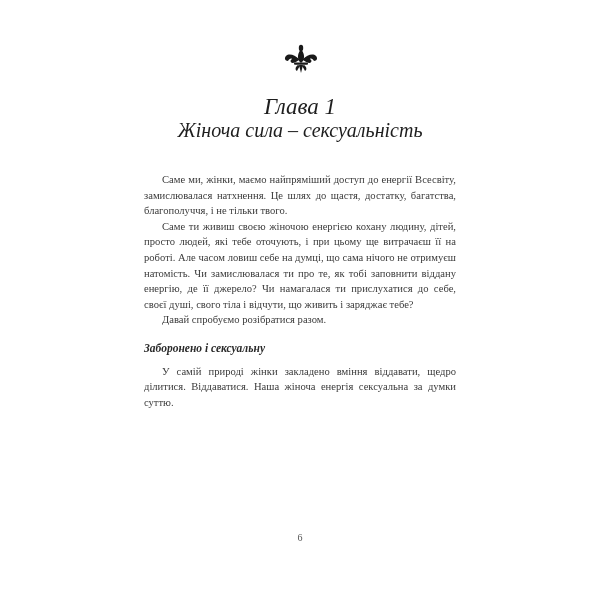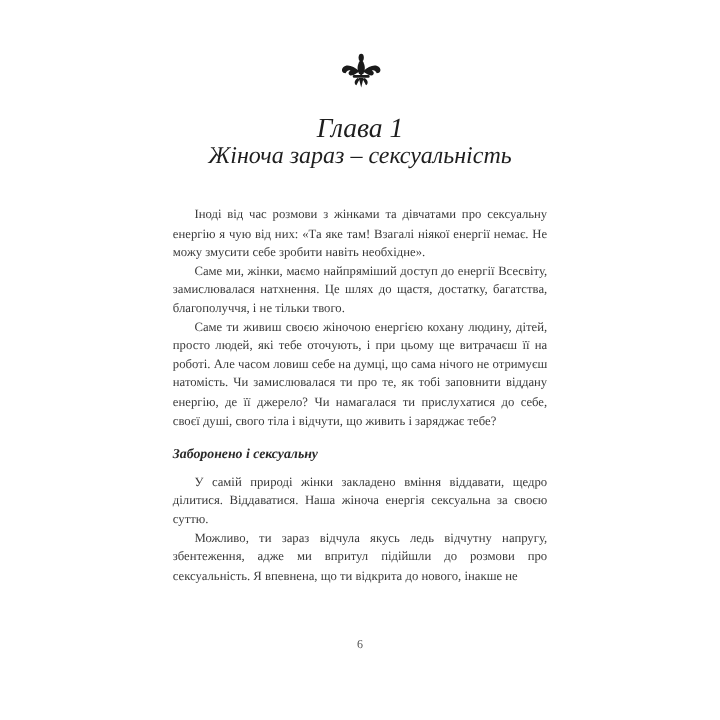--- a/index.html
+++ b/index.html
@@ -25,24 +25,23 @@
       <path d="M20 16 C24 12 30 10 33 13 C35 15 34 18 31 18 C30 16 28 15 27 16 C29 17 29 19 27 20 C24 20 22 18 20 17 Z"></path>
       <rect x="11" y="19.5" width="14" height="2.2" rx="1"></rect>
       <path d="M16 22 L18 30 L20 22 Z"></path>
       <path d="M15 22 C12 24 12 27 14 28 C15 26 16 24 17 23 Z"></path>
       <path d="M21 22 C24 24 24 27 22 28 C21 26 20 24 19 23 Z"></path>
     </g>
   </svg>
 </div>
 
 <div class="chapter-title chapter-num">Глава 1</div>
-<div class="chapter-title chapter-sub">Жіноча зараз – сексуальність</div>
+<div class="chapter-title chapter-sub">Жіноча сила – сексуальність</div>
 
 <div class="body-text">
-  <p>Іноді від час розмови з жінками та дівчатами про сексуальну енергію я чую від них: «Та яке там! Взагалі ніякої енергії немає. Не можу змусити себе зробити навіть необхідне».</p>
   <p>Саме ми, жінки, маємо найпряміший доступ до енергії Всесвіту, замислювалася натхнення. Це шлях до щастя, достатку, багатства, благополуччя, і не тільки твого.</p>
   <p>Саме ти живиш своєю жіночою енергією кохану людину, дітей, просто людей, які тебе оточують, і при цьому ще витрачаєш її на роботі. Але часом ловиш себе на думці, що сама нічого не отримуєш натомість. Чи замислювалася ти про те, як тобі заповнити віддану енергію, де її джерело? Чи намагалася ти прислухатися до себе, своєї душі, свого тіла і відчути, що живить і заряджає тебе?</p>
+  <p>Давай спробуємо розібратися разом.</p>
   <p class="section-heading">Заборонено і сексуальну</p>
-  <p>У самій природі жінки закладено вміння віддавати, щедро ділитися. Віддаватися. Наша жіноча енергія сексуальна за своєю суттю.</p>
-  <p>Можливо, ти зараз відчула якусь ледь відчутну напругу, збентеження, адже ми впритул підійшли до розмови про сексуальність. Я впевнена, що ти відкрита до нового, інакше не</p>
+  <p>У самій природі жінки закладено вміння віддавати, щедро ділитися. Віддаватися. Наша жіноча енергія сексуальна за думки суттю.</p>
 </div>
 
 <div class="page-number">6</div>
 
 </body></html>

